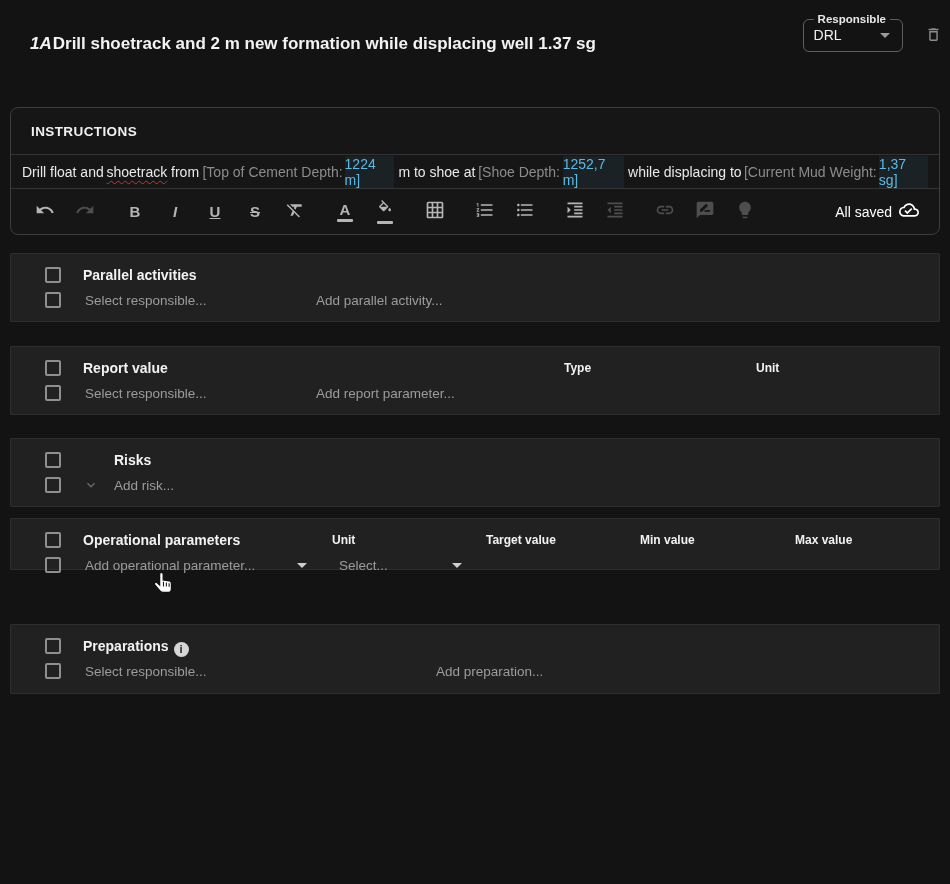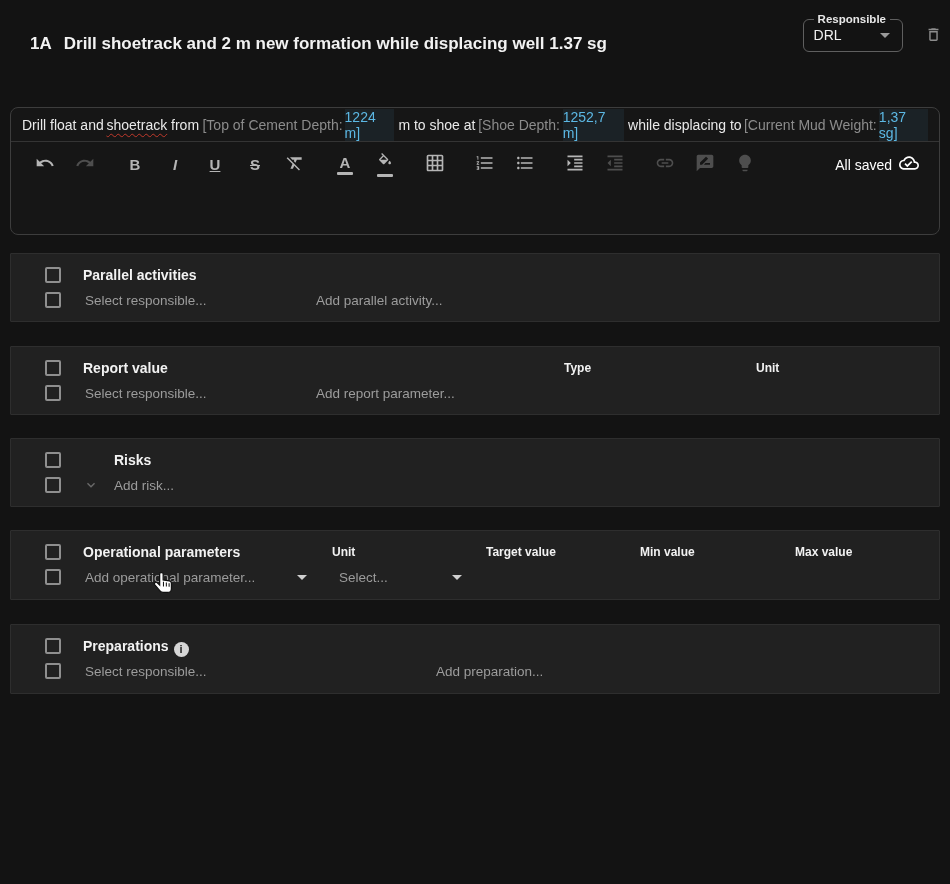--- a/index.html
+++ b/index.html
@@ -5,21 +5,21 @@
   * { box-sizing: border-box; }
   html,body { margin:0; padding:0; }
   body {
     width:950px; height:884px; position:relative; overflow:hidden;
     background:#131313; color:#eaeaea;
     font-family:"Liberation Sans", sans-serif;
   }
 
   
   .page-header { position:absolute; left:30px; top:34px; font-size:17px; font-weight:bold; color:#f2f2f2; }
-  .page-header .code { margin-right:12px; }
+  .page-header .code { margin-right:1px;font-style:italic; }
 
   .resp-field {
     position:absolute; right:47px; top:13px; width:85px; margin:0;
     border:1px solid #5f5f5f; border-radius:6px; padding:2px 12px 8px 10px;
   }
   .resp-field legend { font-size:11.5px; font-weight:bold; color:#e8e8e8; padding:0 4px; }
   .resp-row { display:flex; align-items:center; justify-content:space-between; cursor:pointer;gap:16px; }
   .resp-value { font-size:14px; color:#f0f0f0; }
   .caret { width:0; height:0; border-left:5px solid transparent; border-right:5px solid transparent; border-top:5px solid #9a9a9a; }
 
@@ -99,20 +99,23 @@
   </div>
 </fieldset>
 
 <button class="trash-btn">
   <span><svg viewBox="0 0 24 24" fill="currentColor">
         <path d="M6 19c0 1.1.9 2 2 2h8c1.1 0 2-.9 2-2V7H6v12zM8 9h8v10H8V9zm7.5-5l-1-1h-5l-1 1H5v2h14V4h-3.5z"></path>
       </svg></span>
 </button>
 
 <div class="inst-card">
+  <div class="inst-head">
+    <span class="inst-title">INSTRUCTIONS</span>
+  </div>
   <div class="inst-body">
     <span class="seg-normal">Drill float and </span>
       <span class="seg-misspelled">shoetrack</span>
       <span class="seg-normal"> from </span>
       <span class="seg-label">[Top of Cement Depth: </span>
       <span class="seg-value">1224 m]</span>
       <span class="seg-normal"> m to shoe at </span>
       <span class="seg-label">[Shoe Depth: </span>
       <span class="seg-value">1252,7 m]</span>
       <span class="seg-normal"> while displacing to </span>
@@ -227,21 +230,21 @@
 <div class="card" style="top:438px">
   <button class="cb r1"></button>
   <span class="sec-title" style="left:103px">Risks</span>
   <button class="cb r2"></button>
   <span class="chev"><span><svg viewBox="0 0 24 24" fill="currentColor">
           <path d="M7.41 8.59L12 13.17l4.59-4.58L18 10l-6 6-6-6 1.41-1.41z"></path>
         </svg></span></span>
   <span class="ph" style="left:103px">Add risk...</span>
 </div>
 
-<div class="card" style="top:530px;height:70px">
+<div class="card" style="top:518px;height:52px">
   <button class="cb r1"></button>
   <span class="sec-title">Operational parameters</span>
   <span class="col-h" style="left:321px">Unit</span>
   <span class="col-h" style="left:475px">Target value</span>
   <span class="col-h" style="left:629px">Min value</span>
   <span class="col-h" style="left:784px">Max value</span>
   <button class="cb r2"></button>
   <span class="ph" style="left:74px">Add operational parameter...</span>
   <span class="dd-caret" style="left:286px"></span>
   <span class="ph" style="left:328px">Select...</span>

